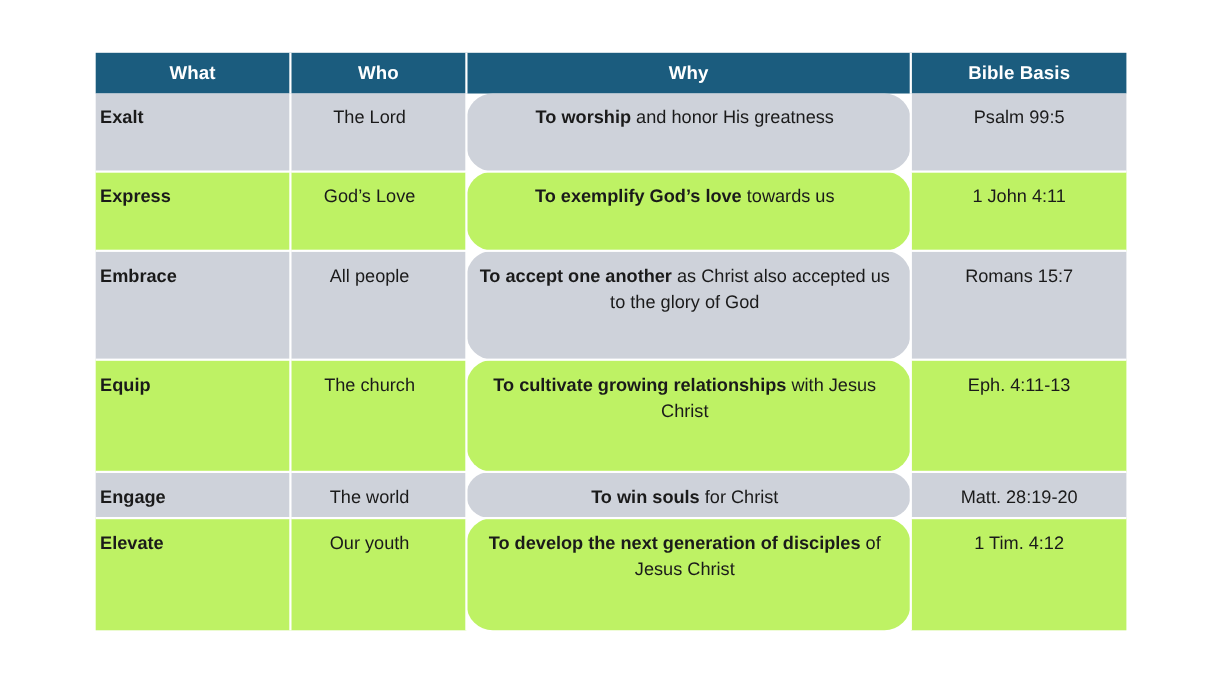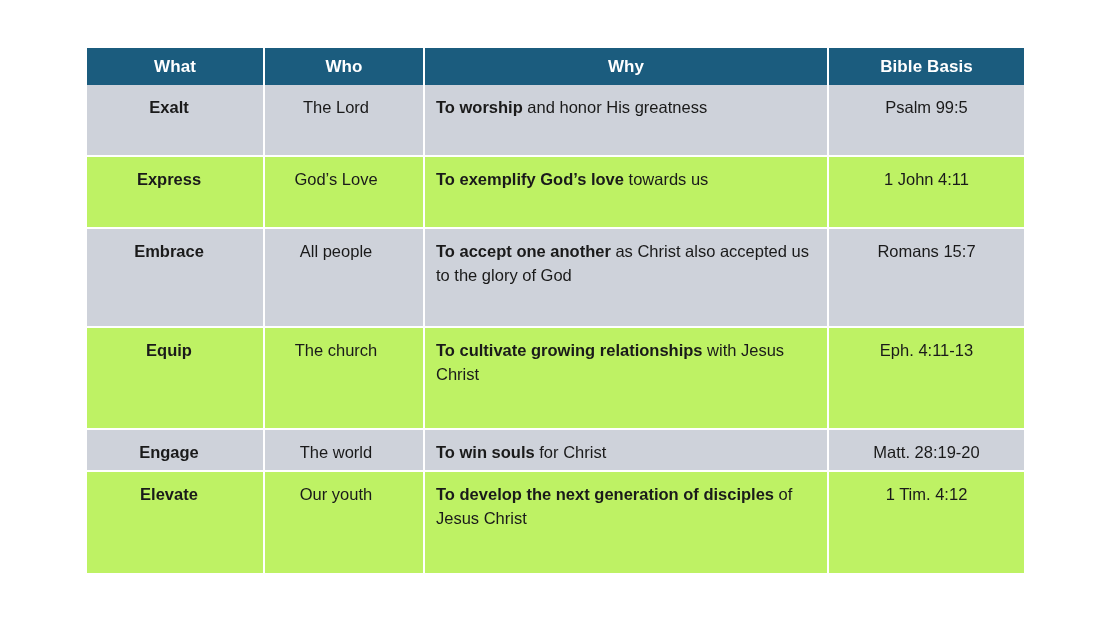--- a/index.html
+++ b/index.html
@@ -69,35 +69,36 @@
     color: #1a1a1a;
     line-height: 1.48;
   }
   tbody td:last-child { border-right: none; }
   tbody tr:last-child td { border-bottom: none; }
 
   tbody tr.band-dark  td { background: #ced2da; }
   tbody tr.band-light td { background: #bef264; }
 
   td.cell-what {
-    text-align: center;
+    text-align: left;
     font-weight: bold;
     padding-left: 4px;
     padding-right: 16px;
   }
   td.cell-who {
     text-align: center;
     font-weight: normal;
     padding-left: 4px;
     padding-right: 20px;
   }
   td.cell-why {
-    text-align: left;
+    text-align: center;
     padding-left: 11px;
     padding-right: 18px;
+    border-radius: 24px;
   }
   td.cell-bible {
     text-align: center;
     font-weight: normal;
     padding-left: 4px;
     padding-right: 4px;
   }
 
   .why-lead {
     font-weight: bold;

